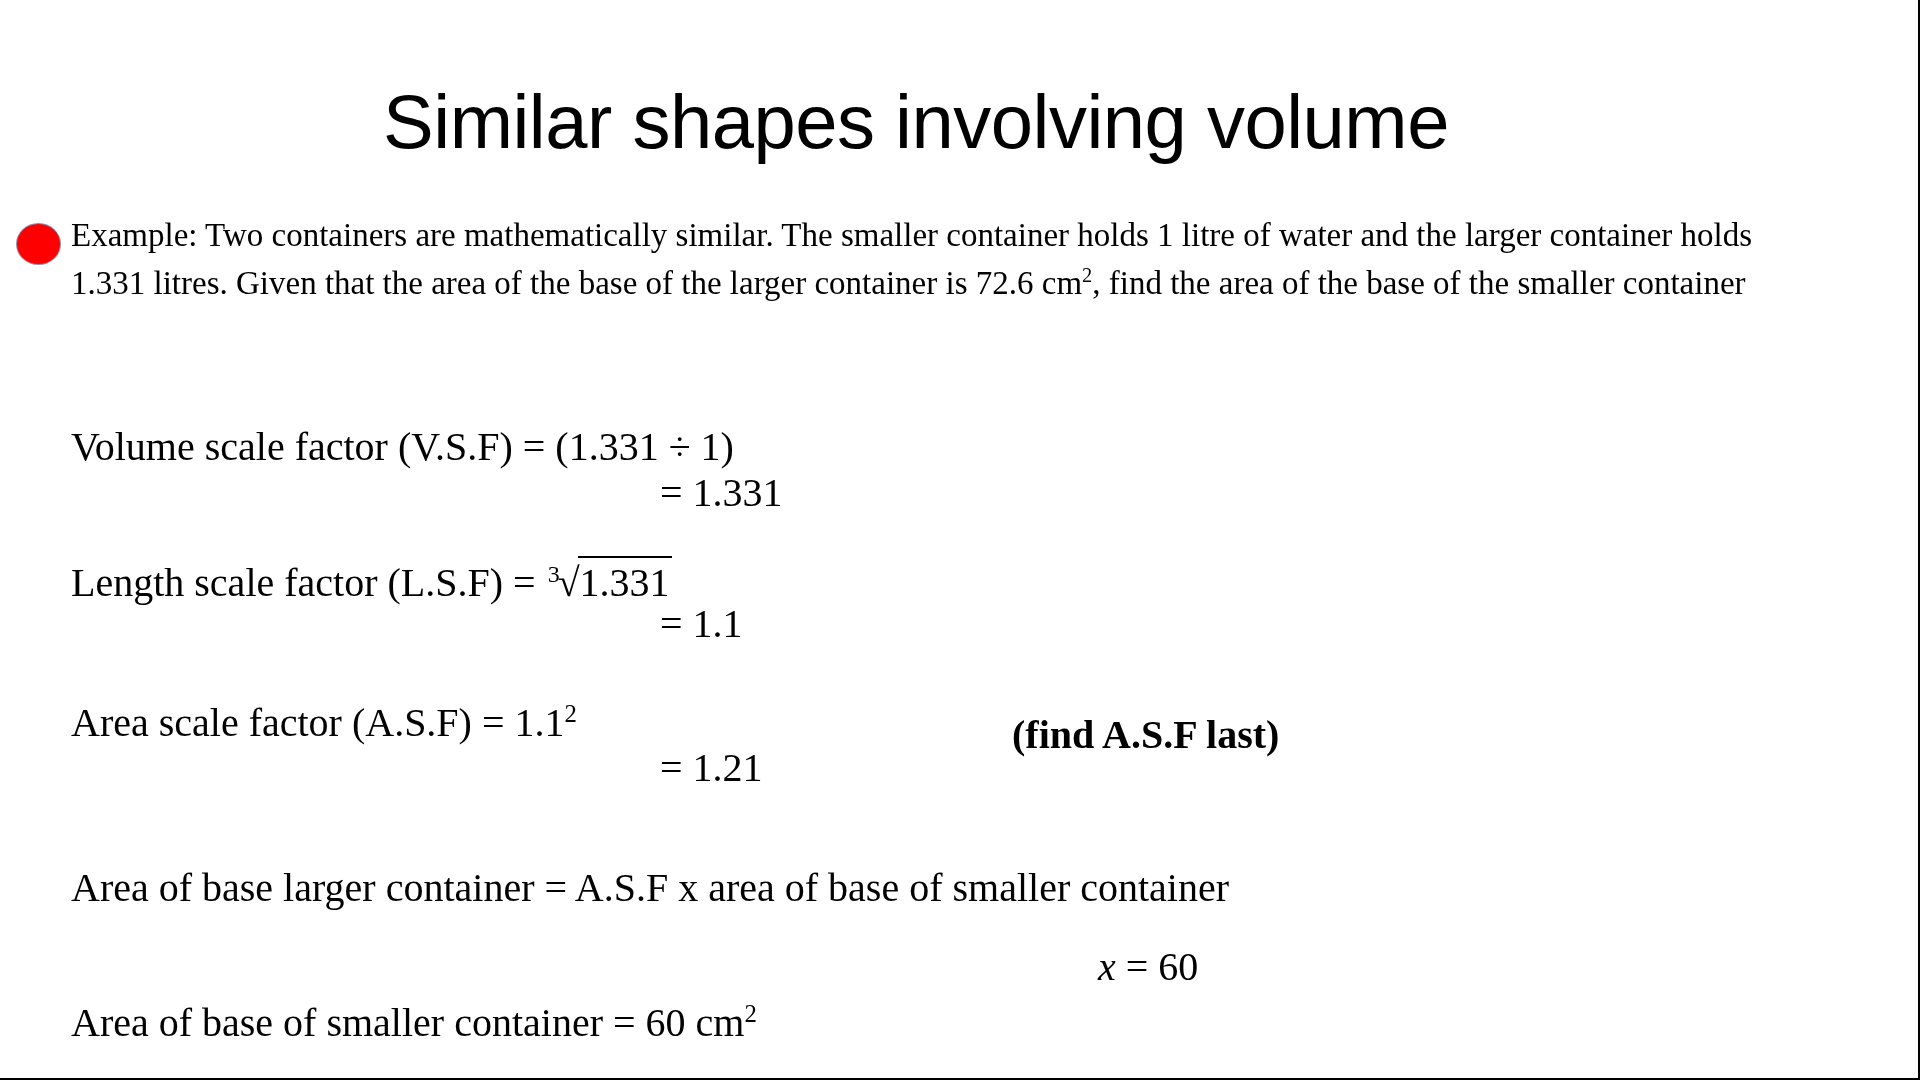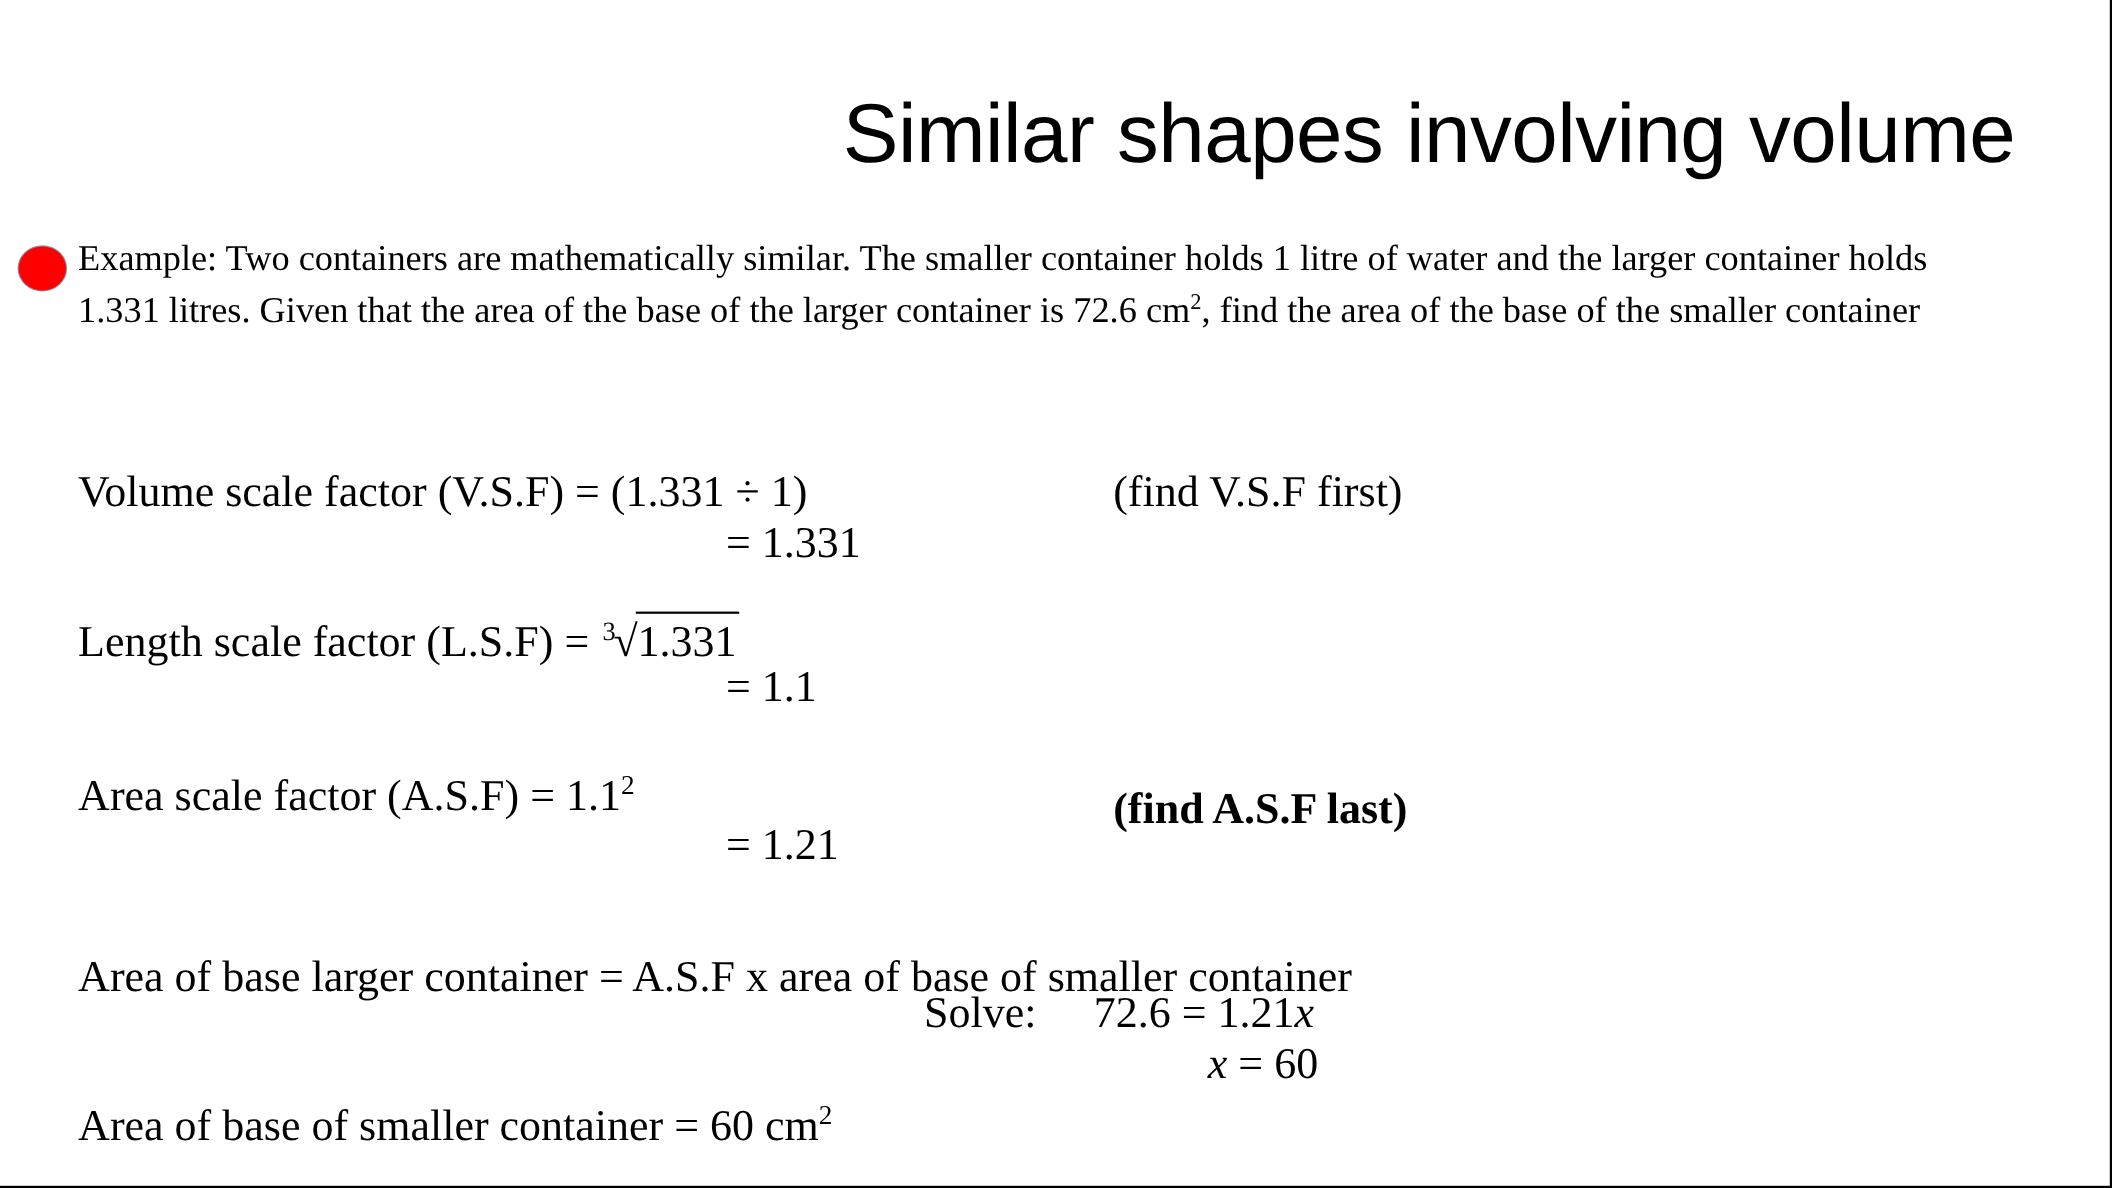--- a/index.html
+++ b/index.html
@@ -20,21 +20,21 @@
     font-family: "Liberation Serif", "DejaVu Serif", serif;
     color: #000000;
   }
 
   
   #slide-title {
     position: absolute;
     left: 0;
     top: 78px;
     width: 1832px;
-    text-align: right;
+    text-align: center;
     font-family: "Liberation Sans", "DejaVu Sans", sans-serif;
     font-size: 76px;
     line-height: 88px;
     font-weight: 400;
     letter-spacing: -0.5px;
     white-space: nowrap;
   }
 
   
   #bullet-dot {
@@ -151,42 +151,38 @@
   <div id="intro-paragraph">
     <span class="narrow" style="display:inline; transform:none;">
       <span>Example: Two containers are mathematically similar. The smaller container holds 1 litre of water and the larger container holds 1.331 litres. Given that the area of the base of the larger container is 72.6 cm</span><span class="sup">2</span><span>, find the area of the base of the smaller container</span>
     </span>
   </div>
 
   <div class="work-line left-col" id="line-vsf">Volume scale factor (V.S.F) = (1.331 ÷ 1)</div>
 
   <div class="work-line result-line" id="line-vsf-res">= 1.331</div>
 
-  <div class="work-line note-col" id="note-vsf">(find V.S.F first)</div>
 
   <div class="work-line left-col" id="line-lsf">
     <span>Length scale factor (L.S.F) = </span><span class="radical"><span class="index">3</span><span class="sign">√</span><span class="radicand">1.331</span></span>
   </div>
 
   <div class="work-line result-line" id="line-lsf-res">= 1.1</div>
 
 
   <div class="work-line left-col" id="line-asf">
     <span>Area scale factor (A.S.F) = 1.1</span><span class="sup">2</span>
   </div>
 
   <div class="work-line result-line" id="line-asf-res">= 1.21</div>
 
   <div class="work-line note-col" id="note-asf">(find A.S.F last)</div>
 
   <div class="work-line left-col" id="line-areaeq">Area of base larger container = A.S.F x area of base of smaller container</div>
 
-  <div class="work-line result-line" id="line-solve">
-    <span>Solve:</span><span style="display:inline-block;width:52px"></span><span>72.6 = 1.21</span><span class="ital">x</span>
-  </div>
 
   <div class="work-line result-line" id="line-solve-x">
     <span class="ital">x</span><span> = 60</span>
   </div>
 
   <div class="work-line left-col" id="line-final">
     <span>Area of base of smaller container = 60 cm</span><span class="sup">2</span>
   </div>
 
 </div>

